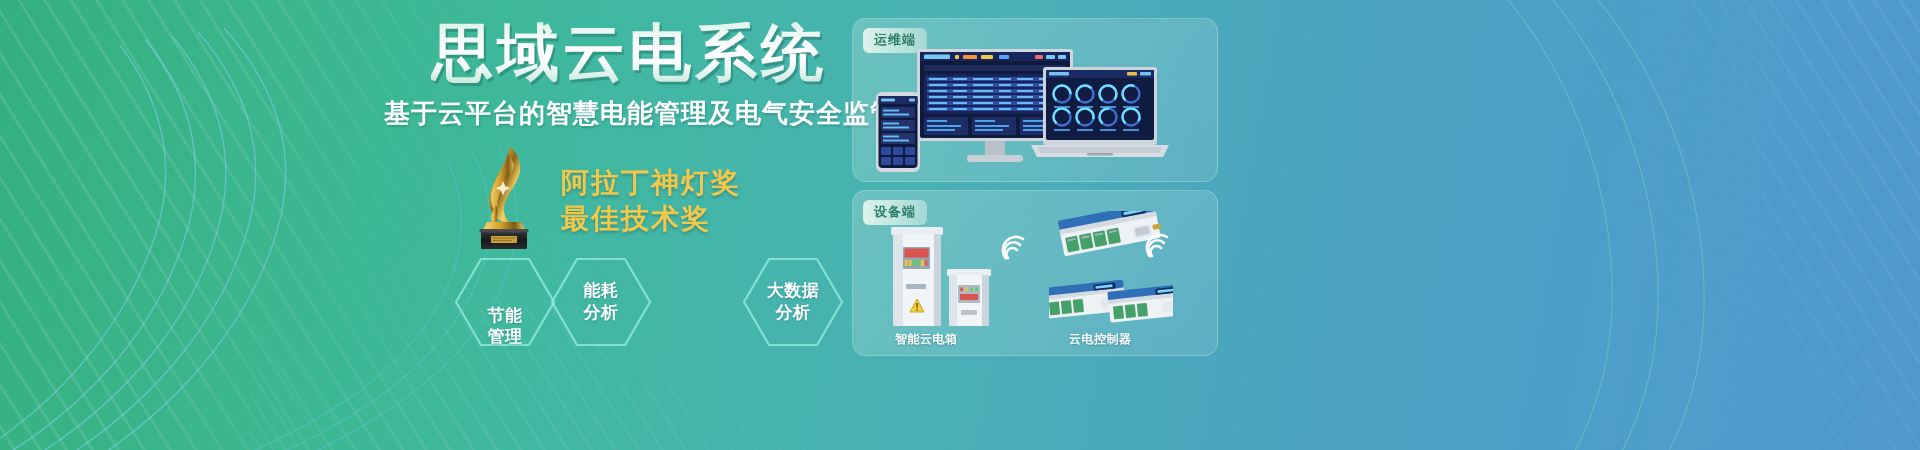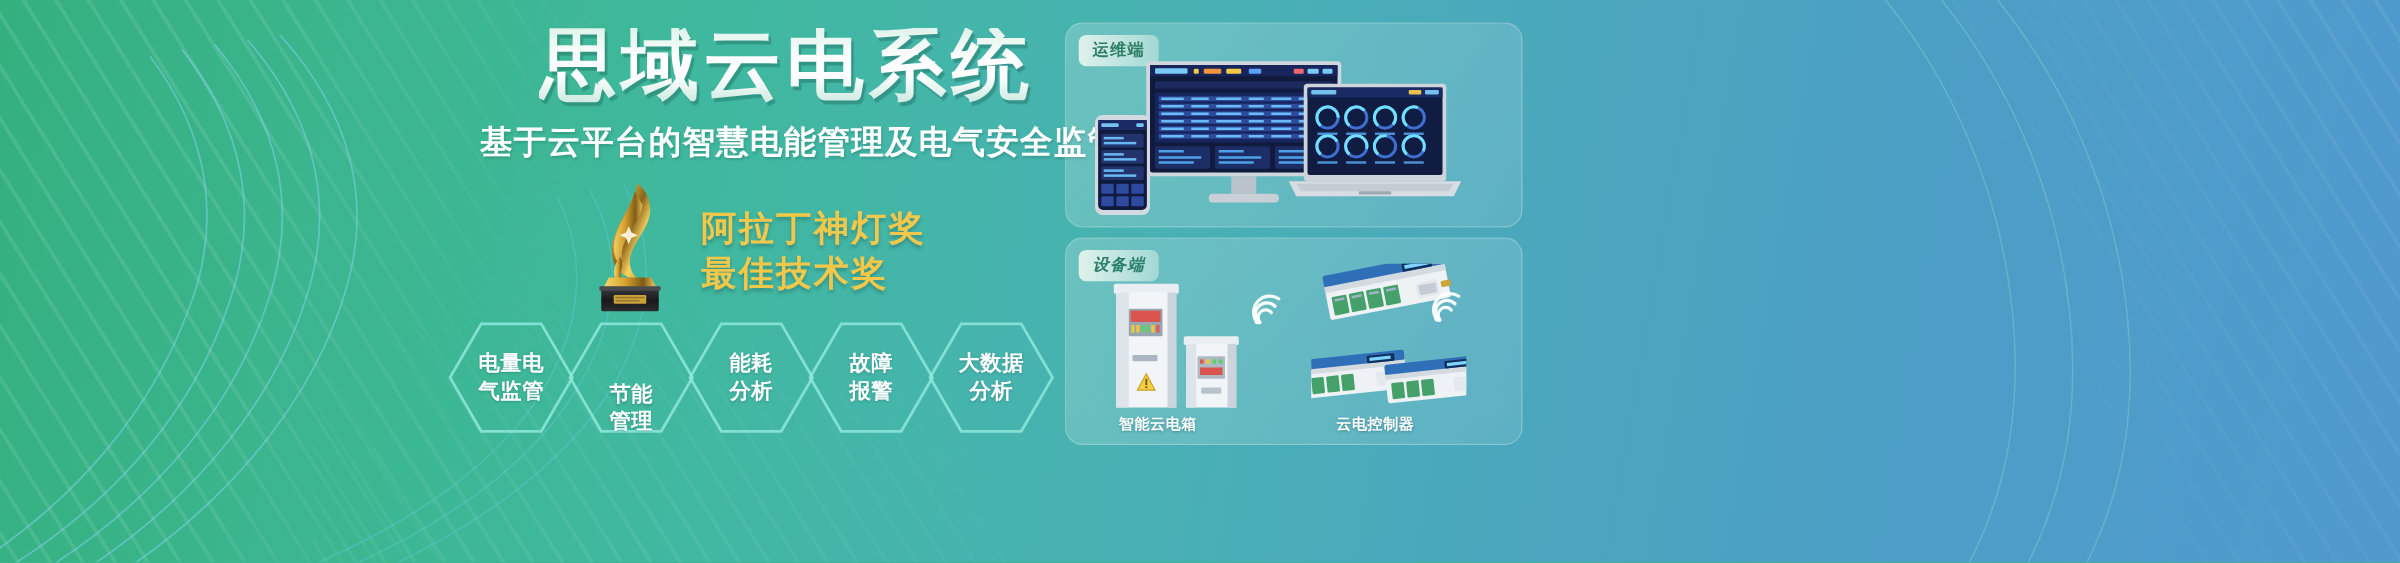--- a/index.html
+++ b/index.html
@@ -108,21 +108,21 @@
   }
   .panel-ops { top:0; width:366px; height:164px;padding-left:48px; }
   .panel-dev { top:172px; width:366px; height:166px; }
   .panel-tag {
     position:absolute; left:10px; top:9px;
     padding:3px 11px 4px; border-radius:6px;
     background:linear-gradient(90deg, rgba(232,246,238,0.92) 0%, rgba(232,246,238,0.45) 100%);
     color:#2d7e63; font-size:13px; font-weight:bold; letter-spacing:1px;
     white-space:nowrap;
   }
-  .panel-dev .panel-tag { color:#2b7f6a;font-style:italic; }
+  .panel-dev .panel-tag { color:#2b7f6a; }
   .dev-caption {
     position:absolute; bottom:7px;
     color:#ffffff; font-size:12px; font-weight:bold;
     letter-spacing:.5px; white-space:nowrap;
     text-shadow:0 1px 2px rgba(20,70,70,.4);
   }
 
   
   .art { position:absolute; }
 </style>
@@ -202,29 +202,20 @@
       </svg>
     </div>
 
     <div class="award-lines">
       <div class="award-line">阿拉丁神灯奖</div>
       <div class="award-line">最佳技术奖</div>
     </div>
 
     <div class="hex-row">
 
-      <div class="hex" style="left:0px;">
-        <svg viewBox="0 0 104 92">
-            <polygon points="28,3 76,3 101,46 76,89 28,89 3,46" fill="none" stroke="#8fe8dc" stroke-width="2.2" stroke-opacity=".85"></polygon>
-          </svg>
-        <div class="hex-label">
-          <span>电量电</span><br>
-          <span>气监管</span>
-        </div>
-      </div>
 
       <div class="hex" style="left:96px;align-items:flex-end;">
         <svg viewBox="0 0 104 92">
             <polygon points="28,3 76,3 101,46 76,89 28,89 3,46" fill="none" stroke="#8fe8dc" stroke-width="2.2" stroke-opacity=".85"></polygon>
           </svg>
         <div class="hex-label">
           <span>节能</span><br>
           <span>管理</span>
         </div>
       </div>
@@ -232,29 +223,20 @@
       <div class="hex" style="left:192px;">
         <svg viewBox="0 0 104 92">
             <polygon points="28,3 76,3 101,46 76,89 28,89 3,46" fill="none" stroke="#8fe8dc" stroke-width="2.2" stroke-opacity=".85"></polygon>
           </svg>
         <div class="hex-label">
           <span>能耗</span><br>
           <span>分析</span>
         </div>
       </div>
 
-      <div class="hex" style="left:288px;">
-        <svg viewBox="0 0 104 92">
-            <polygon points="28,3 76,3 101,46 76,89 28,89 3,46" fill="none" stroke="#8fe8dc" stroke-width="2.2" stroke-opacity=".85"></polygon>
-          </svg>
-        <div class="hex-label">
-          <span>故障</span><br>
-          <span>报警</span>
-        </div>
-      </div>
 
       <div class="hex" style="left:384px;">
         <svg viewBox="0 0 104 92">
             <polygon points="28,3 76,3 101,46 76,89 28,89 3,46" fill="none" stroke="#8fe8dc" stroke-width="2.2" stroke-opacity=".85"></polygon>
           </svg>
         <div class="hex-label">
           <span>大数据</span><br>
           <span>分析</span>
         </div>
       </div>

